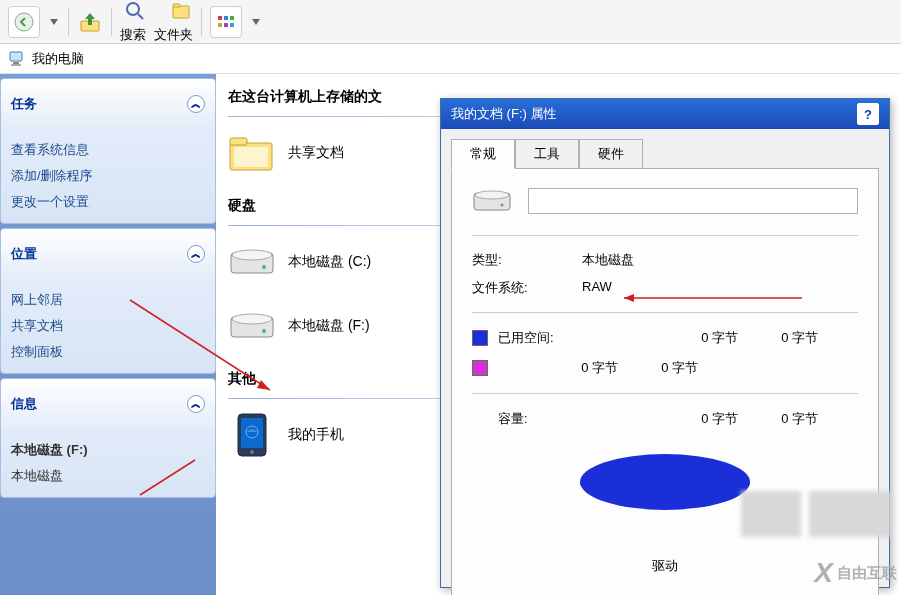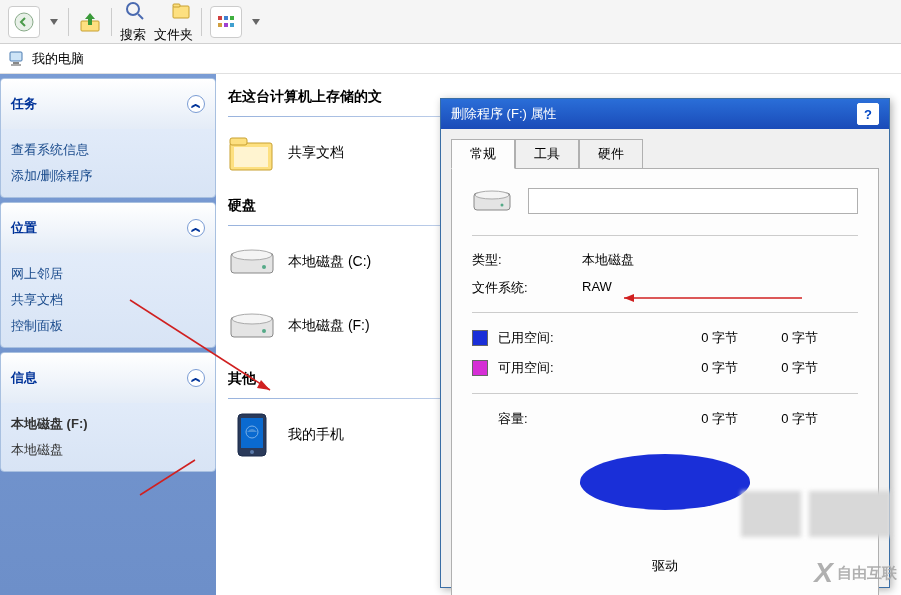--- a/index.html
+++ b/index.html
@@ -128,20 +128,21 @@
 
   <div class="sidebar">
     <div class="panel">
       <div class="panel-header">
         <span>任务</span>
         <span class="panel-toggle">︽</span>
       </div>
       <div class="panel-body">
         <div class="panel-item">查看系统信息</div>
         <div class="panel-item">添加/删除程序</div>
+        <div class="panel-item">更改一个设置</div>
       </div>
     </div>
     <div class="panel">
       <div class="panel-header">
         <span>位置</span>
         <span class="panel-toggle">︽</span>
       </div>
       <div class="panel-body">
         <div class="panel-item">网上邻居</div>
         <div class="panel-item">共享文档</div>
@@ -207,21 +208,21 @@
             <path d="M12 20 Q17 14 22 20" fill="#4a90d8"></path>
           </svg>
       </div>
       <span class="item-label">我的手机</span>
     </div>
   </div>
 </div>
 
 <div class="properties-dialog">
   <div class="dialog-titlebar">
-    <span>删除程序 (F:) 属性</span>
+    <span>我的文档 (F:) 属性</span>
     <div class="help-btn">?</div>
   </div>
   <div class="tabs">
     <div class="tab active">常规</div>
     <div class="tab">工具</div>
     <div class="tab">硬件</div>
   </div>
   <div class="tab-content">
     <div class="drive-row">
       <div class="drive-icon">
@@ -244,21 +245,20 @@
     </div>
     <div class="hr"></div>
     <div class="space-row">
       <div class="space-swatch" style="background:#1a2fd8"></div>
       <span class="space-label">已用空间:</span>
       <span class="space-v1">0 字节</span>
       <span class="space-v2">0 字节</span>
     </div>
     <div class="space-row">
       <div class="space-swatch" style="background:#d62fd6"></div>
-      <span class="space-label">可用空间:</span>
       <span class="space-v1">0 字节</span>
       <span class="space-v2">0 字节</span>
     </div>
     <div class="hr"></div>
     <div class="space-row">
       <div style="width:26px"></div>
       <span class="space-label">容量:</span>
       <span class="space-v1">0 字节</span>
       <span class="space-v2">0 字节</span>
     </div>

